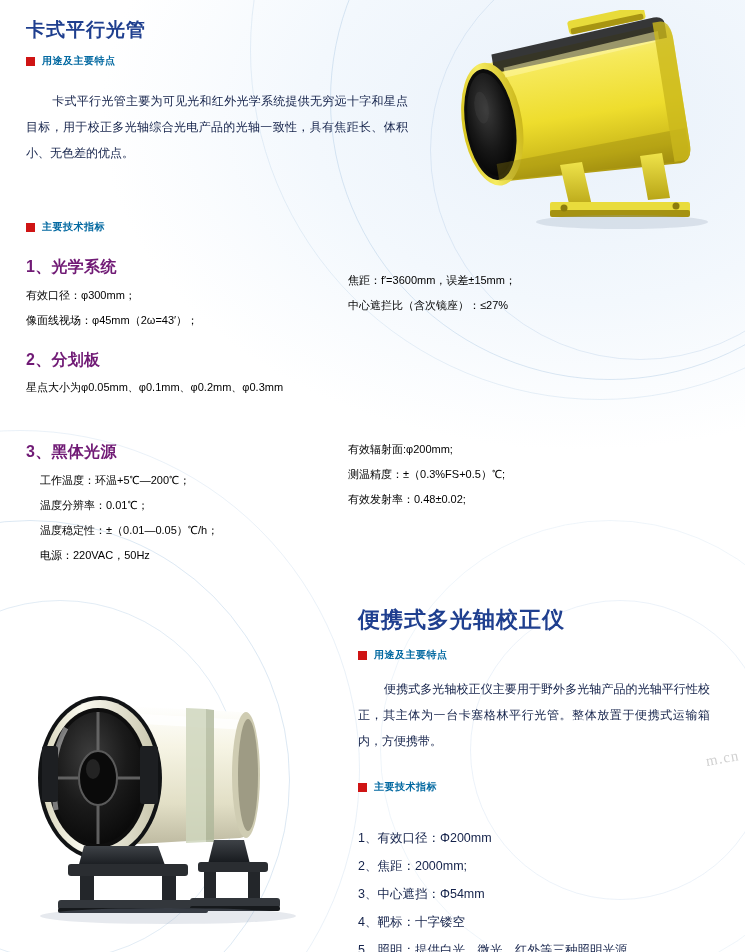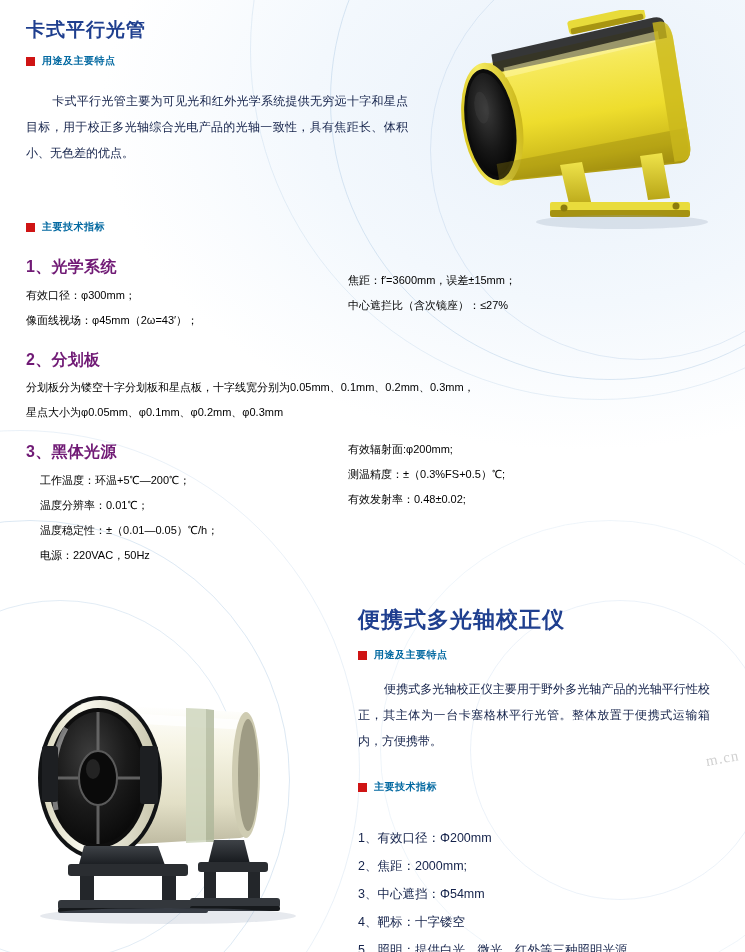--- a/index.html
+++ b/index.html
@@ -174,21 +174,20 @@
     <div>有效口径：φ300mm；</div>
     <div>像面线视场：φ45mm（2ω=43′）；</div>
   </div>
   <div class="spec" style="left:348px; top:268px;">
     <div>焦距：f′=3600mm，误差±15mm；</div>
     <div>中心遮拦比（含次镜座）：≤27%</div>
   </div>
 
   <div class="sub-head" style="left:26px; top:350px;">2、分划板</div>
   <div class="spec" style="left:26px; top:375px;">
-    <div>分划板分为镂空十字分划板和星点板，十字线宽分别为0.05mm、0.1mm、0.2mm、0.3mm，</div>
     <div>星点大小为φ0.05mm、φ0.1mm、φ0.2mm、φ0.3mm</div>
   </div>
 
   <div class="sub-head" style="left:26px; top:442px;">3、黑体光源</div>
   <div class="spec" style="left:40px; top:468px;">
     <div>工作温度：环温+5℃—200℃；</div>
     <div>温度分辨率：0.01℃；</div>
     <div>温度稳定性：±（0.01—0.05）℃/h；</div>
     <div>电源：220VAC，50Hz</div>
   </div>

